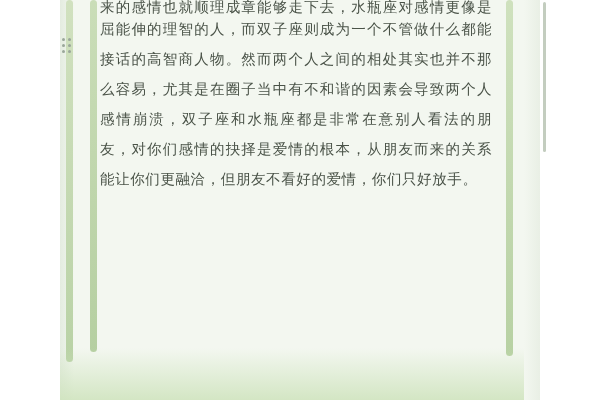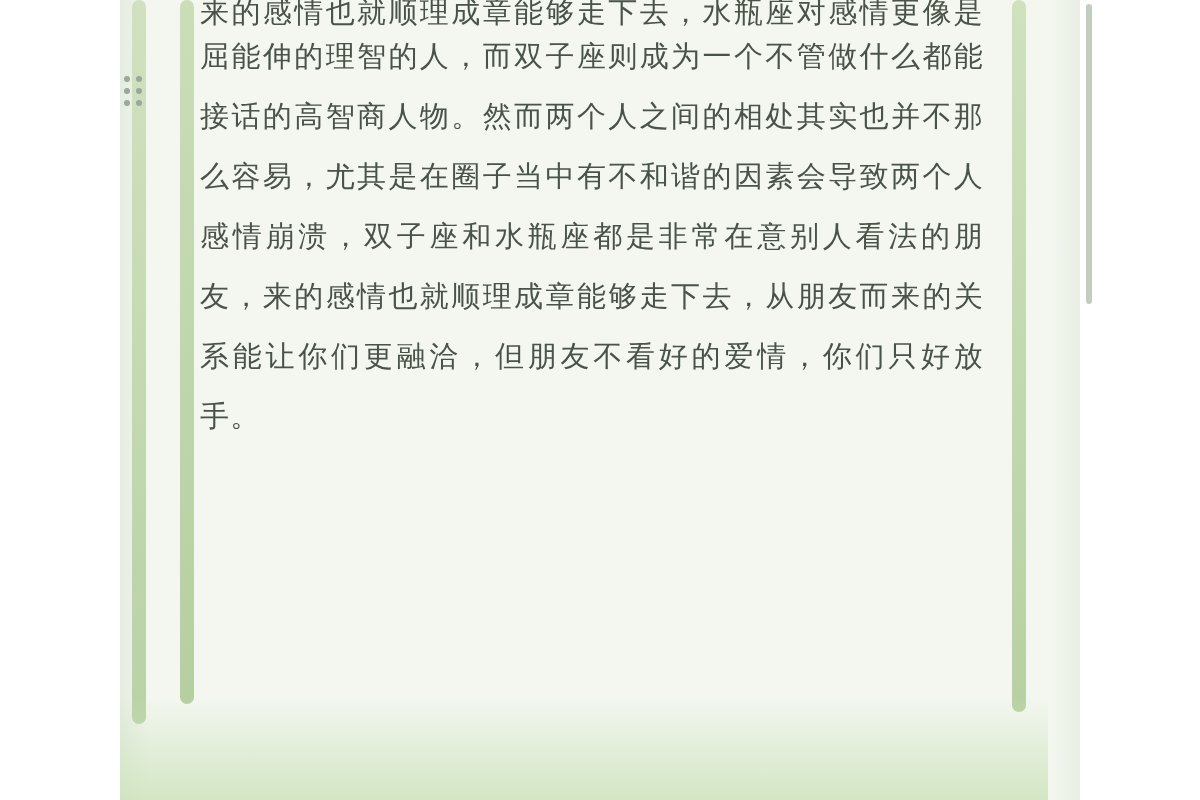--- a/index.html
+++ b/index.html
@@ -152,21 +152,21 @@
 
   <div class="page-card">
 
     <div class="stripe s1"></div>
     <div class="stripe s2"></div>
     <div class="stripe s3"></div>
     <div class="stripe s4"></div>
 
     <div class="article">
       <p class="line-clip">来的感情也就顺理成章能够走下去，水瓶座对感情更像是能</p>
-      <p>屈能伸的理智的人，而双子座则成为一个不管做什么都能接话的高智商人物。然而两个人之间的相处其实也并不那么容易，尤其是在圈子当中有不和谐的因素会导致两个人感情崩溃，双子座和水瓶座都是非常在意别人看法的朋友，来的感情也就顺理成章能够走下去，从朋友而来的关系能让你们更融洽，但朋友不看好的爱情，你们只好放手。</p>
+      <p>屈能伸的理智的人，而双子座则成为一个不管做什么都能接话的高智商人物。然而两个人之间的相处其实也并不那么容易，尤其是在圈子当中有不和谐的因素会导致两个人感情崩溃，双子座和水瓶座都是非常在意别人看法的朋友，对你们感情的抉择是爱情的根本，从朋友而来的关系能让你们更融洽，但朋友不看好的爱情，你们只好放手。</p>
     </div>
 
     <div class="ink-mark">
       <span class="curve"></span>
 
     </div>
 
     <div class="bottom-wash"></div>
   </div>
 

